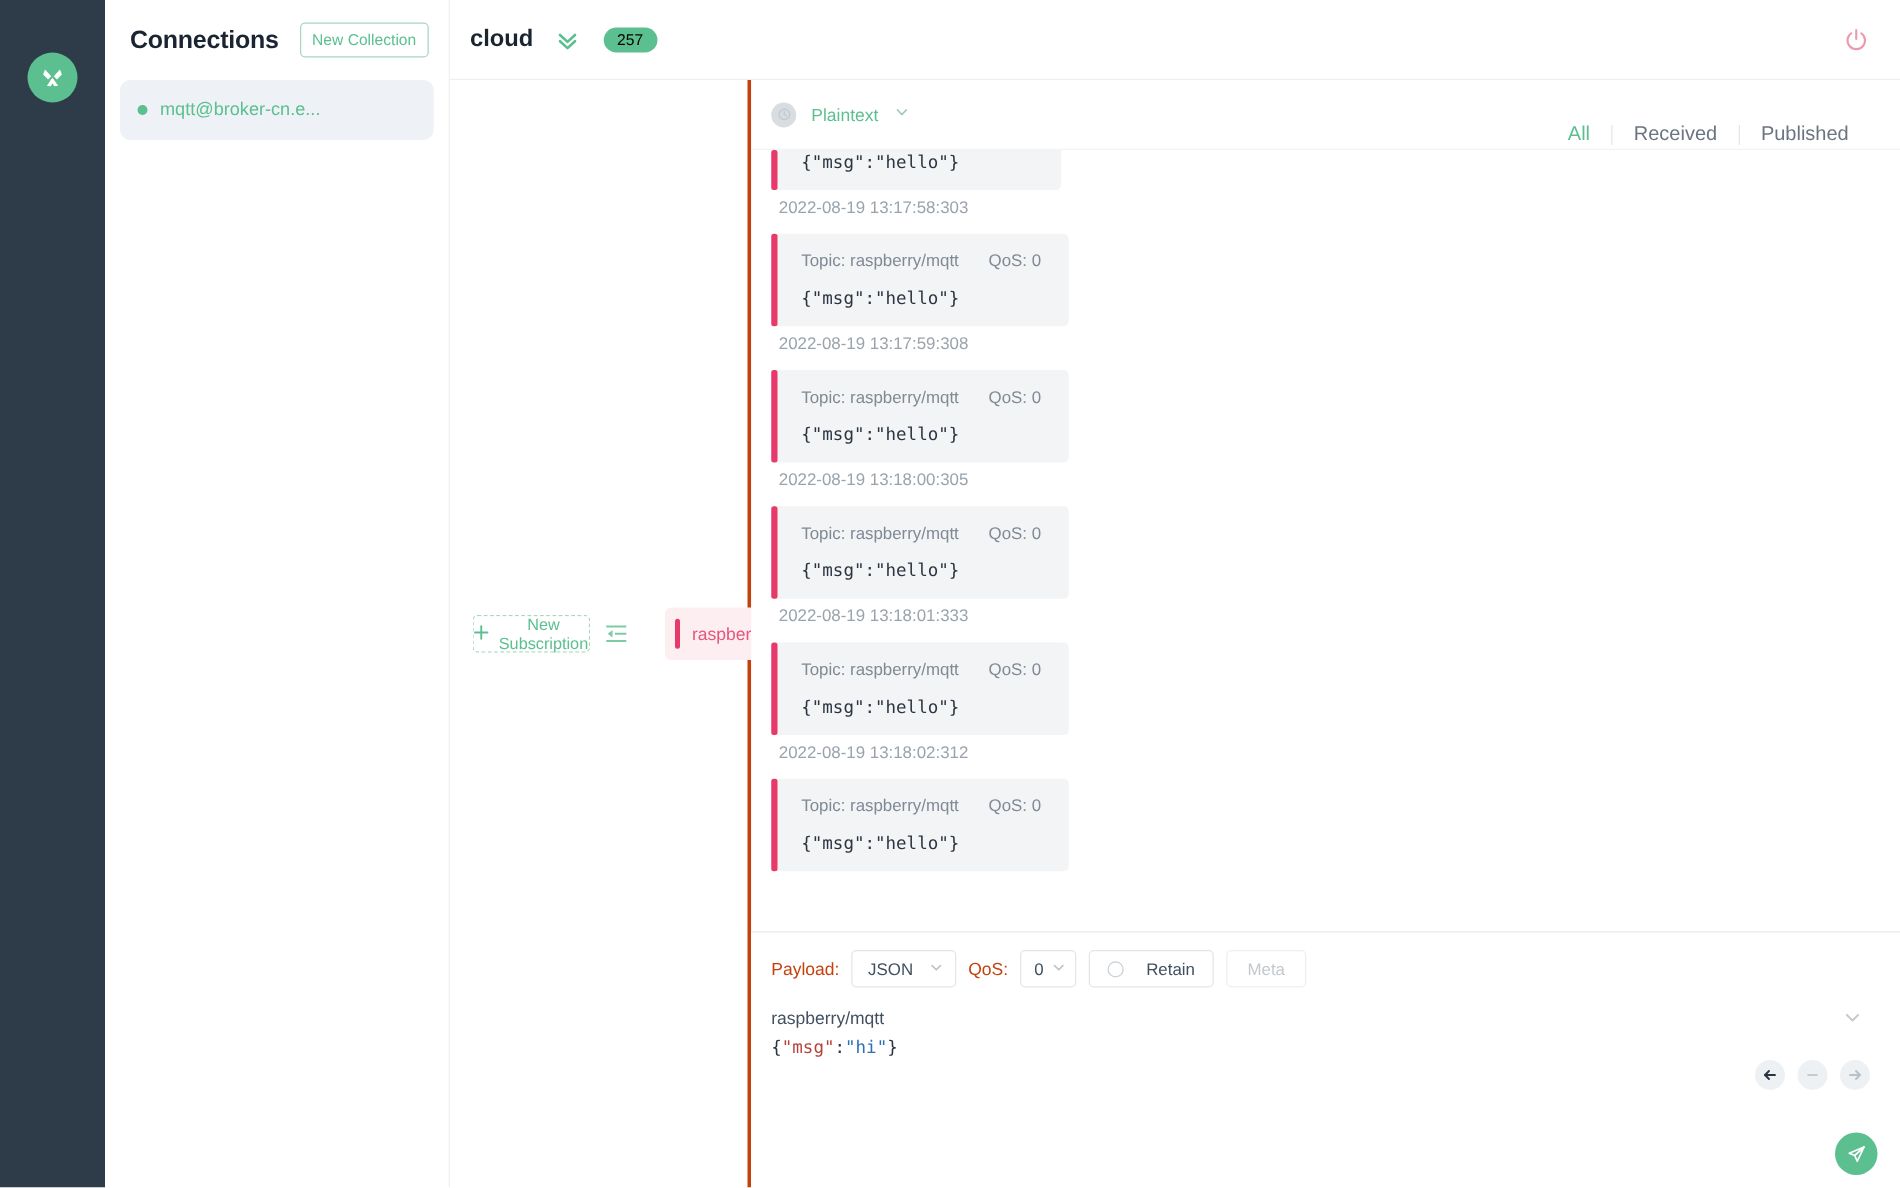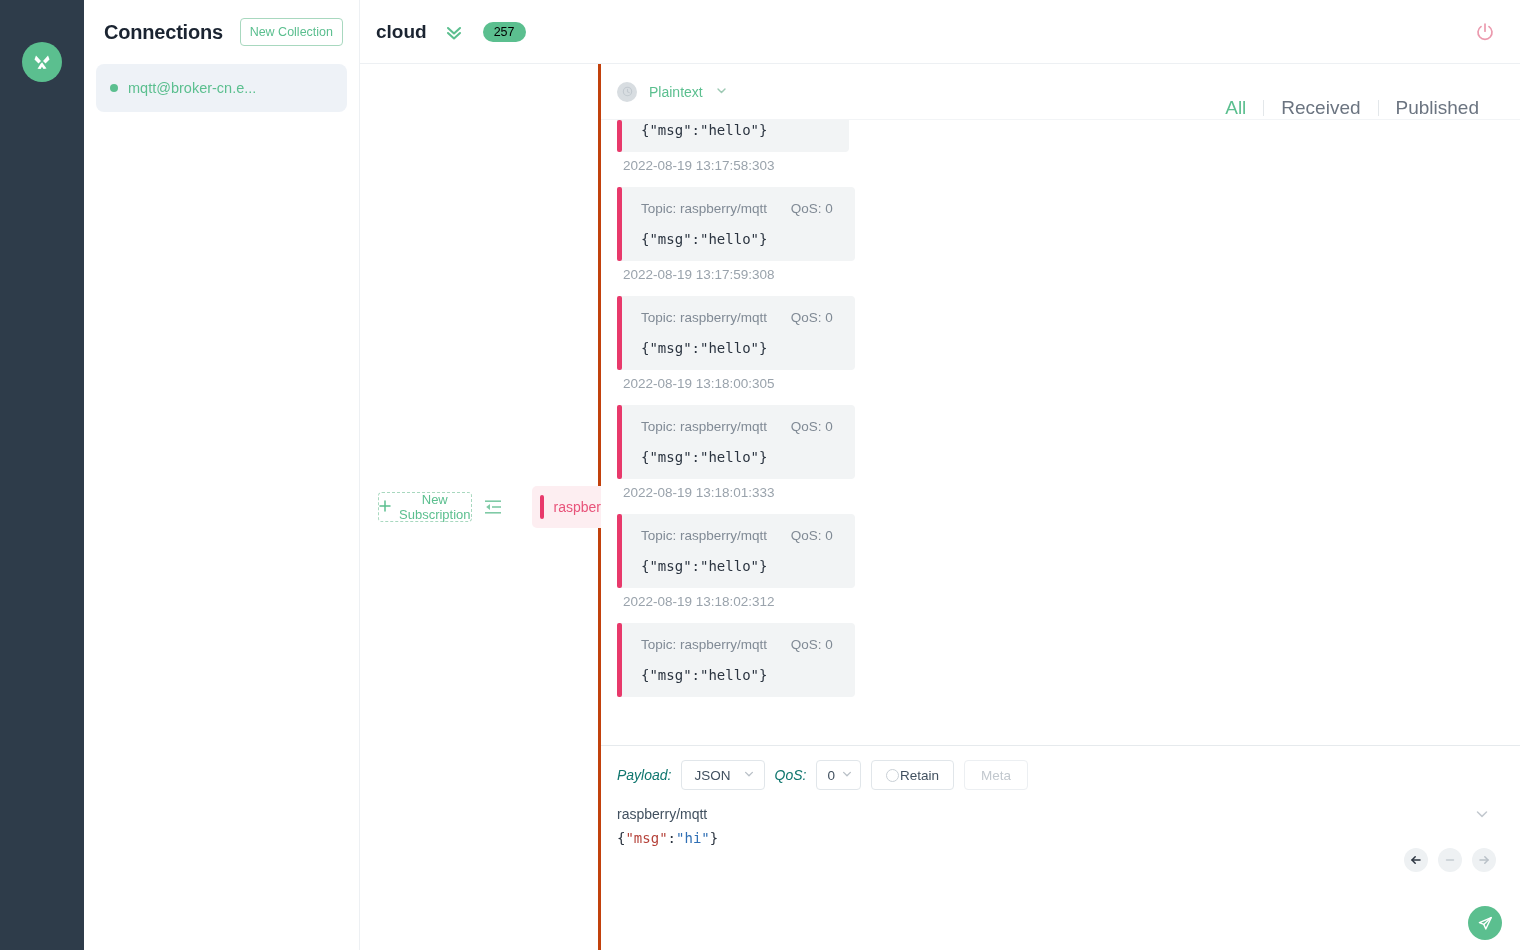--- a/index.html
+++ b/index.html
@@ -113,21 +113,21 @@
   .msgpane { flex: 1 1 auto; display: flex; flex-direction: column; min-width: 0; position: relative; }
   .msg-toolbar {
     height: 56px; flex: 0 0 56px; display: flex; align-items: center;
     padding: 0 24px 0 16px; border-bottom: 1px solid #f2f4f6; background:#fff;
   }
   .format-group { display: flex; align-items: center; gap: 12px; }
   .hist-icon { width:20px;height:20px;border-radius:50%;background:#d8dde1;
                display:flex;align-items:center;justify-content:center;cursor:pointer;}
   .format-label { color: #5bbf8f; font-size: 14px; cursor:pointer;}
   .tb-spacer { flex: 1 1 auto; }
-  .filters { display: flex; align-items: flex-start; font-size: 19px; margin-top: 32px; }
+  .filters { display: flex; align-items: flex-start; font-size: 16px; margin-top: 32px; }
   .filter { padding: 0 17px; color: #6b7480; cursor: pointer; line-height: 16px;}
   .filter.active { color: #5bbf8f; }
   .filter + .filter { border-left: 1px solid #e3e7ea; }
 
   .msg-scroll {
     flex: 1 1 auto; overflow: hidden; position: relative;
     padding: 0 0 0 16px; background: #fff;
   }
   .msg-inner { padding-top: 0; }
   .msg-block { margin-bottom: 4px; }
@@ -150,31 +150,31 @@
   .bubble.first .bubble-payload { margin-top: 0; padding-top: 2px;}
   .msg-time { font-size: 13.5px; color: #9aa3ac; margin: 6px 0 14px 6px; }
 
   
   .publish {
     position: absolute; left: 0; right: 0; bottom: 0;
     background: #fff; border-top: 1px solid #e6eaed;
     padding: 14px 24px 0 16px; height: 205px;
   }
   .pub-row { display: flex; align-items: center; gap: 10px; }
-  .pub-label { font-size: 14px; color: #0f766e; font-style: italic; }
+  .pub-label { font-size: 14px; color: #c2410c; }
   .select {
     border: 1px solid #e1e6ea; border-radius: 4px; height: 30px;
     display: flex; align-items: center; gap: 12px;
     padding: 0 9px 0 12px; font-size: 13.5px; color: #41505f;
     cursor: pointer; background: #fff;
   }
   .select.qos { gap: 6px; padding: 0 7px 0 10px; }
   .retain {
     border: 1px solid #e1e6ea; border-radius: 4px; height: 30px;
-    display: flex; align-items: center; gap: 1px;
+    display: flex; align-items: center; gap: 18px;
     padding: 0 14px; font-size: 13.5px; color: #41505f; cursor: pointer;
     background: #fff;
   }
   .radio { width: 13px; height: 13px; border-radius: 50%; border: 1px solid #c9d0d6; }
   .meta-btn {
     border: 1px solid #eceff2; border-radius: 4px; height: 30px;
     display: flex; align-items: center; padding: 0 16px;
     font-size: 13.5px; color: #c2c8ce; background: #fff; cursor: not-allowed;
   }
   .pub-topic {

